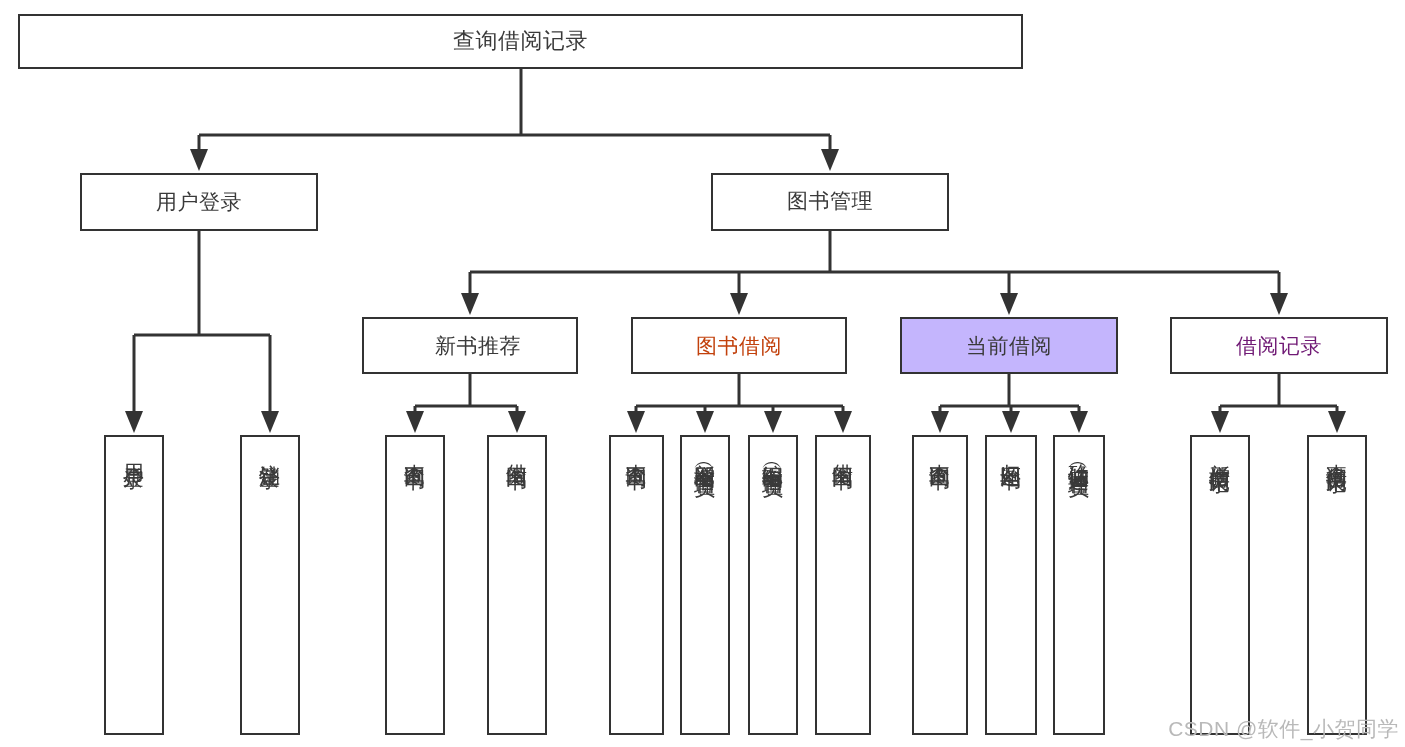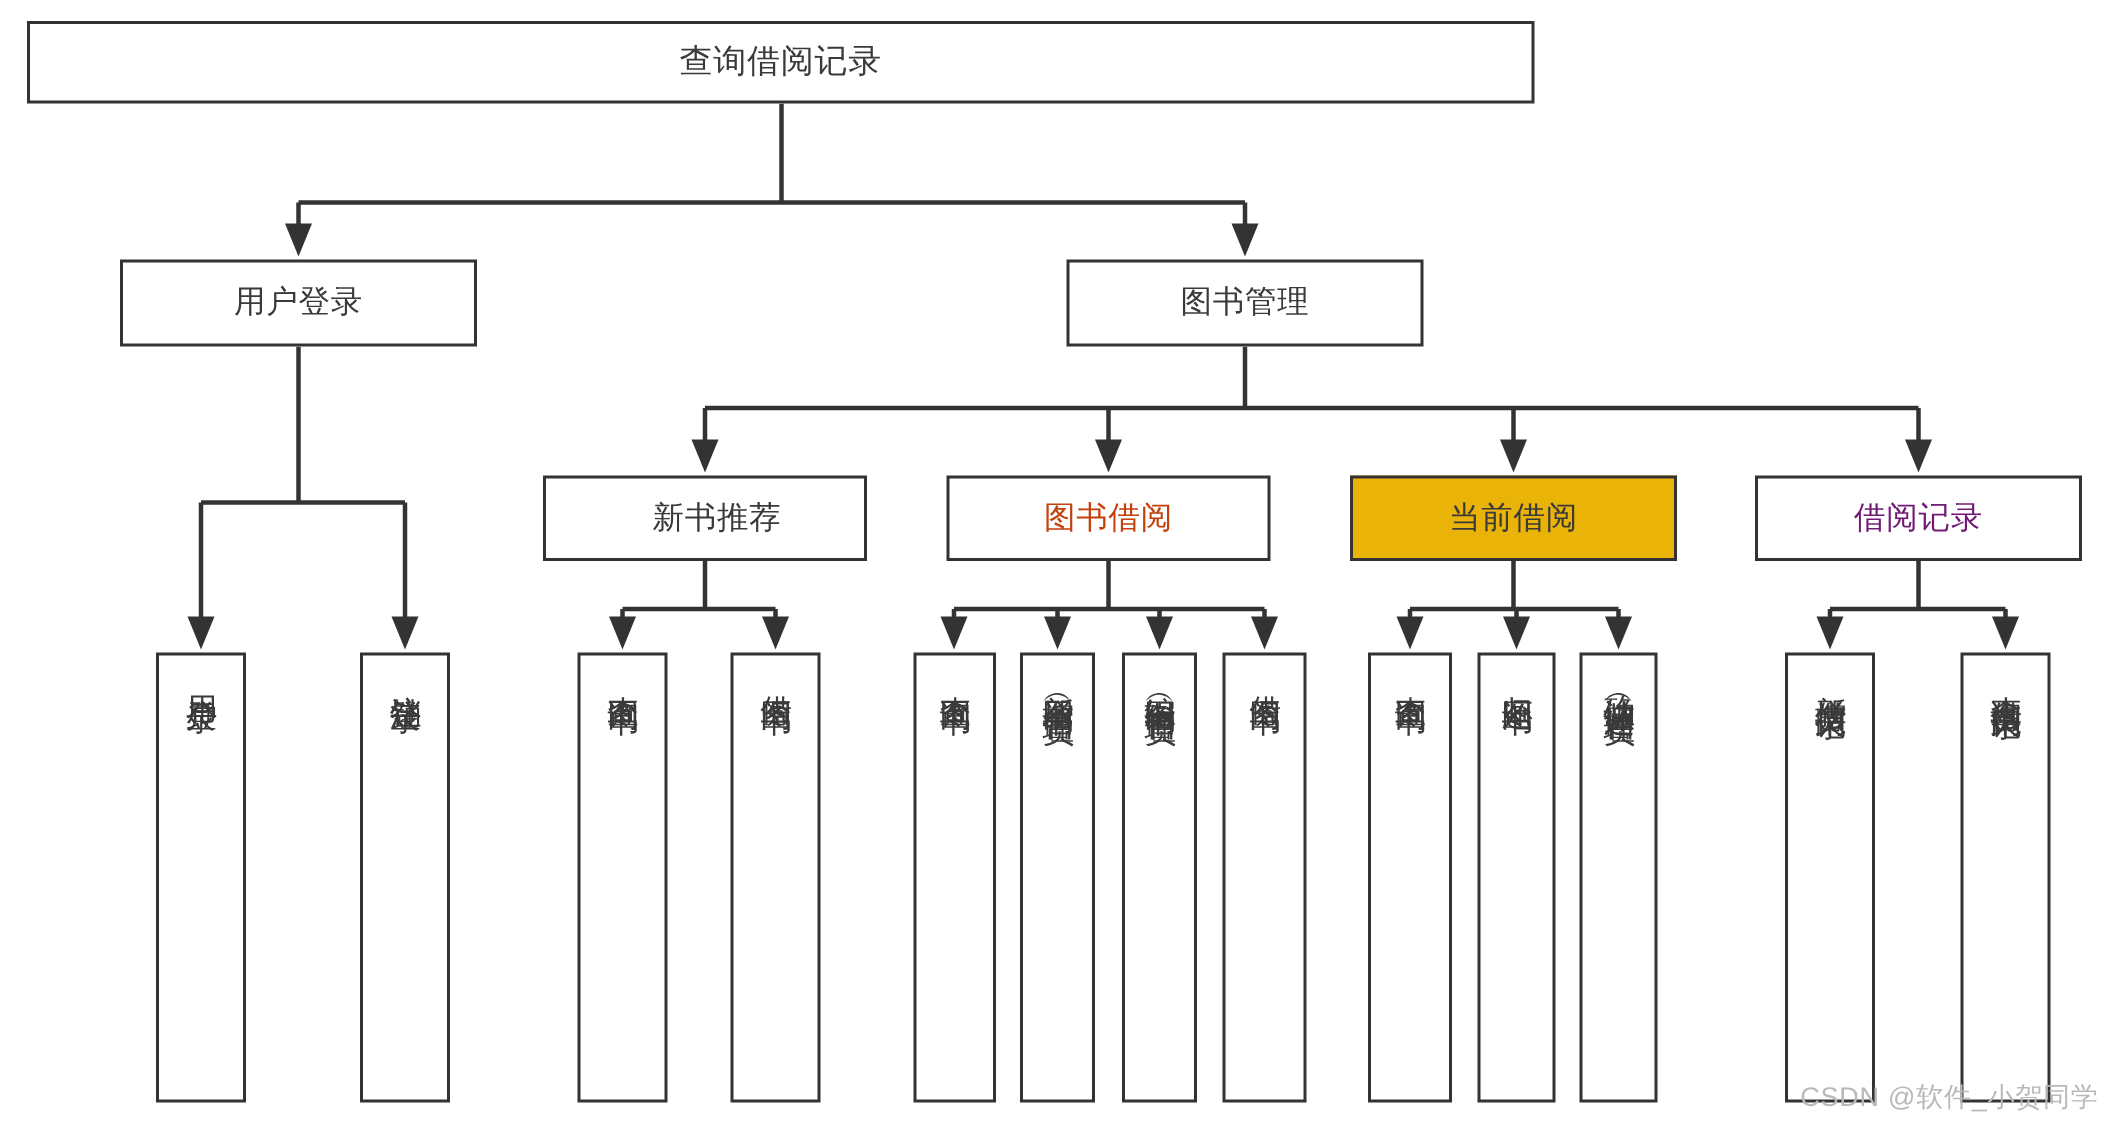--- a/index.html
+++ b/index.html
@@ -58,21 +58,21 @@
     left: 0;
     top: 0;
     width: 1405px;
     height: 747px;
     pointer-events: none;
   }
   #watermark {
     position: absolute;
     right: 6px;
     bottom: 4px;
-    font-size: 18px;
+    font-size: 21px;
     color: #b9b9b9;
     letter-spacing: 0.5px;
     white-space: nowrap;
   }
 </style>
 </head>
 <body>
 
 <div id="diagram-root">
 
@@ -140,21 +140,21 @@
       </div>
       <div class="node horizontal" style="left: 711px; top: 173px; width: 238px; height: 58px; border-color: rgb(51, 51, 51); background: rgb(255, 255, 255); font-family: Liberation Serif, serif;">
         <span class="node-label" style="color: rgb(58, 58, 58);">图书管理</span>
       </div>
       <div class="node horizontal" style="left: 362px; top: 317px; width: 216px; height: 57px; border-color: rgb(51, 51, 51); background: rgb(255, 255, 255);">
         <span class="node-label" style="color: rgb(58, 58, 58); margin-left: 16px;">新书推荐</span>
       </div>
       <div class="node horizontal" style="left: 631px; top: 317px; width: 216px; height: 57px; border-color: rgb(51, 51, 51); background: rgb(255, 255, 255);">
         <span class="node-label" style="color: #c2410c;">图书借阅</span>
       </div>
-      <div class="node horizontal" style="left: 900px; top: 317px; width: 218px; height: 57px; border-color: rgb(51, 51, 51); background: #eab308;">
+      <div class="node horizontal" style="left: 900px; top: 317px; width: 218px; height: 57px; border-color: rgb(51, 51, 51); background: #c4b5fd;">
         <span class="node-label" style="color: rgb(58, 58, 58);">当前借阅</span>
       </div>
       <div class="node horizontal" style="left: 1170px; top: 317px; width: 218px; height: 57px; border-color: rgb(51, 51, 51); background: rgb(255, 255, 255);">
         <span class="node-label" style="color: #701a75;">借阅记录</span>
       </div>
       <div class="node vertical" style="left: 104px; top: 435px; width: 60px; height: 300px; border-color: rgb(51, 51, 51); background: rgb(255, 255, 255);">
         <span class="node-label" style="color: rgb(58, 58, 58);">用户登录</span>
       </div>
       <div class="node vertical" style="left: 240px; top: 435px; width: 60px; height: 300px; border-color: rgb(51, 51, 51); background: rgb(255, 255, 255);">
         <span class="node-label" style="color: rgb(58, 58, 58);">注销登录</span>

